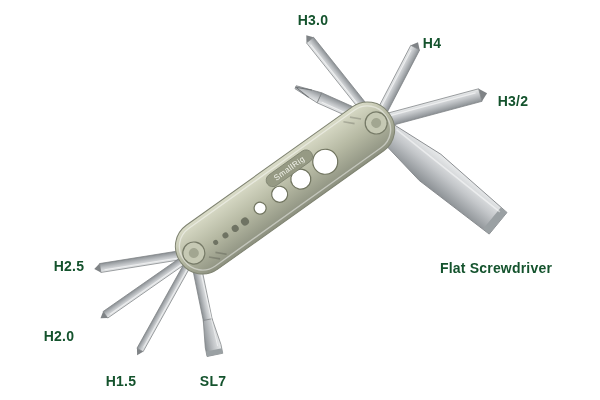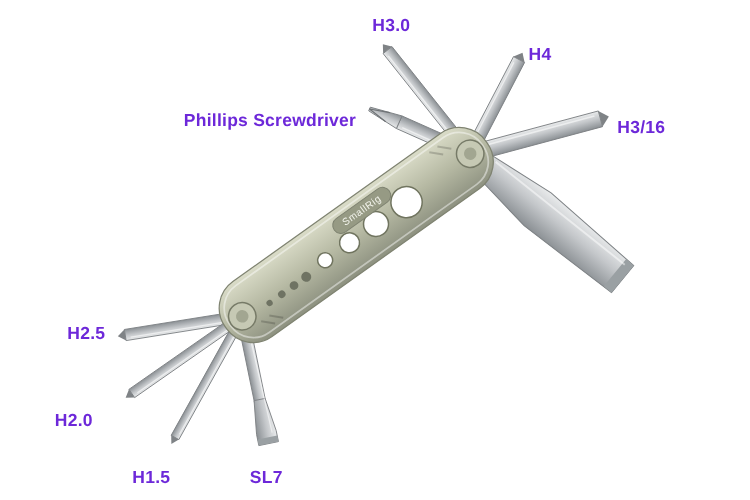--- a/index.html
+++ b/index.html
@@ -9,21 +9,21 @@
     background:#ffffff;
     overflow:hidden;
     font-family:"Liberation Sans", sans-serif;
   }
   .stage svg{position:absolute;left:0;top:0;}
   .lbl{
     position:absolute;
     transform:translate(-50%,-50%);
     font-size:14px;
     font-weight:600;
-    color:#6d28d9;
+    color:#14532d;
     white-space:nowrap;
     letter-spacing:.2px;
   }
 </style>
 </head>
 <body>
 
 <div class="stage">
 
   <svg width="600" height="400" viewBox="0 0 600 400">
@@ -136,19 +136,19 @@
         <circle cx="-112" cy="0" r="11" fill="#c6c9b4" stroke="#767a67" stroke-width="1.2"></circle>
         <circle cx="-112" cy="0" r="5" fill="#a2a691"></circle>
         <circle cx="112" cy="0" r="11" fill="#c6c9b4" stroke="#767a67" stroke-width="1.2"></circle>
         <circle cx="112" cy="0" r="5" fill="#a2a691"></circle>
       </g>
     </g>
   </svg>
 
   <span class="lbl" style="left:313px;top:20px">H3.0</span>
   <span class="lbl" style="left:432px;top:43px">H4</span>
-  <span class="lbl" style="left:513px;top:101px">H3/16</span>
-  <span class="lbl" style="left:216px;top:96px">Phillips Screwdriver</span>
+  <span class="lbl" style="left:513px;top:101px">H3/2</span>
+  <span class="lbl" style="left:496px;top:268px">Flat Screwdriver</span>
   <span class="lbl" style="left:69px;top:266px">H2.5</span>
   <span class="lbl" style="left:59px;top:336px">H2.0</span>
   <span class="lbl" style="left:121px;top:381px">H1.5</span>
   <span class="lbl" style="left:213px;top:381px">SL7</span>
 </div>
 
 </body></html>

